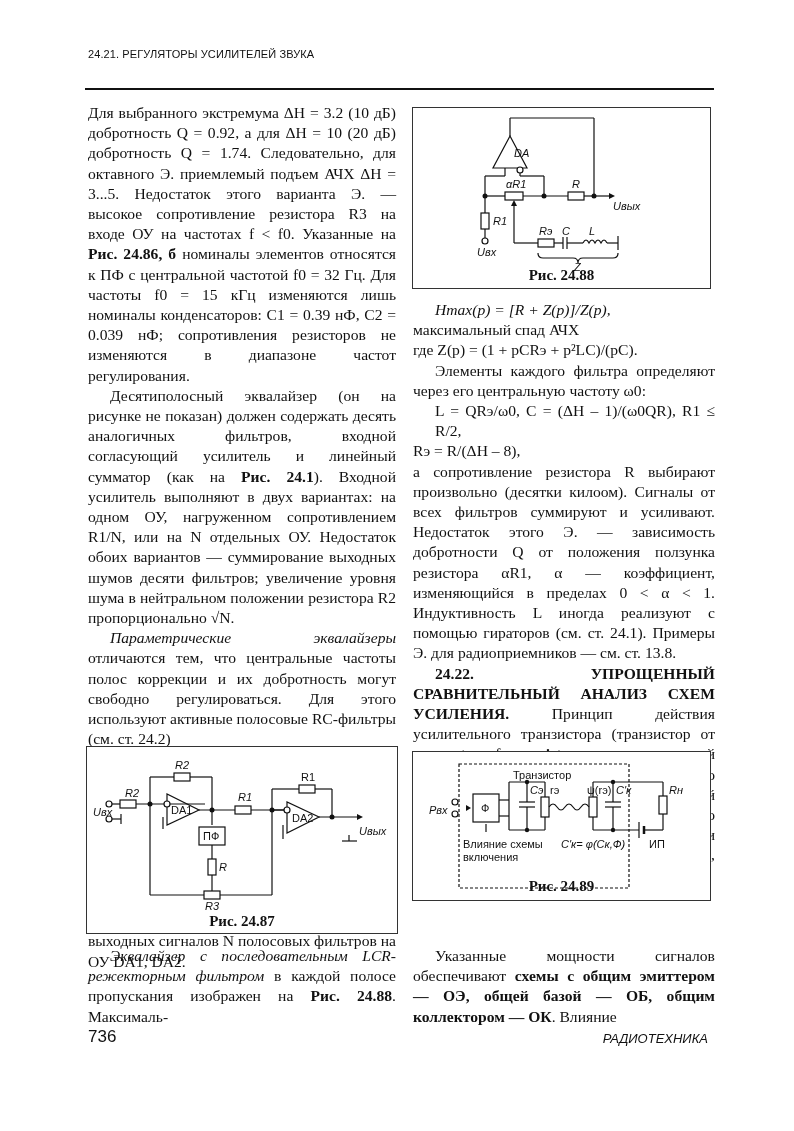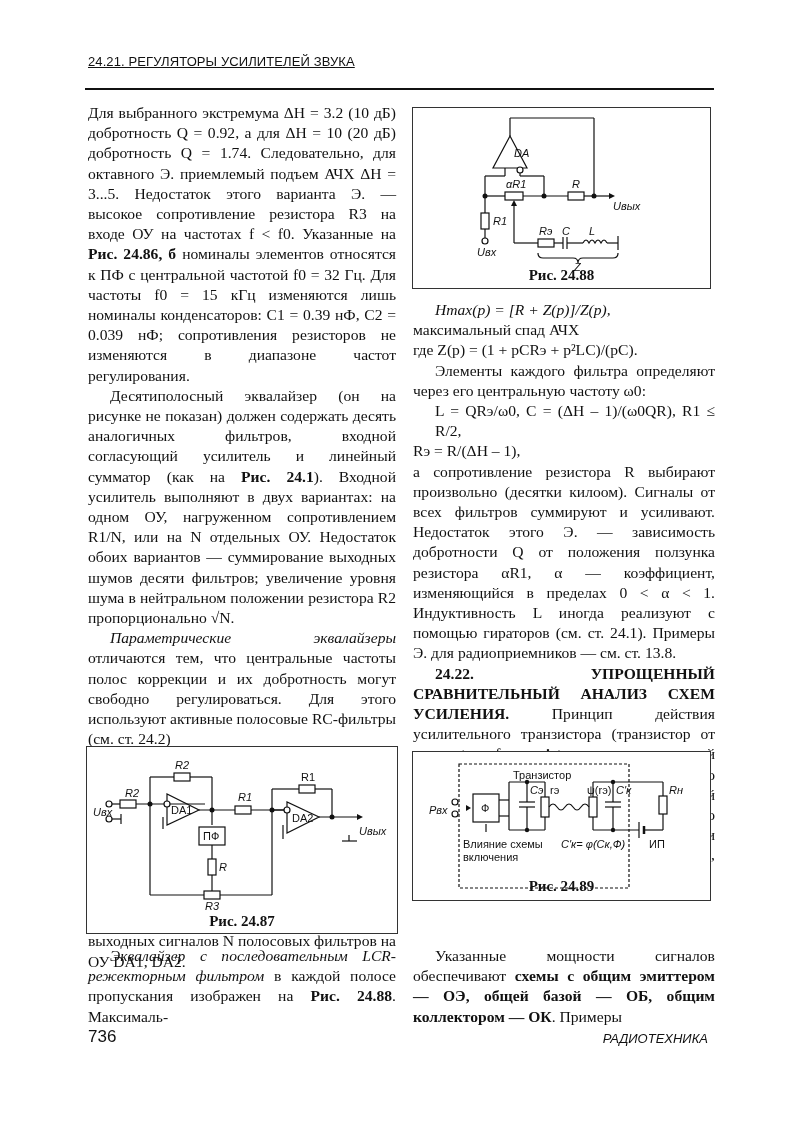--- a/index.html
+++ b/index.html
@@ -1,17 +1,17 @@
 <!DOCTYPE html>
 <html><head>
 <meta charset="utf-8">
 <style>
   html, body { margin: 0; padding: 0; background: #ffffff; }
   body { width: 794px; height: 1131px; position: relative; overflow: hidden; color: #111; }
-  .header { position: absolute; left: 88px; top: 54px; width: 624px; font-family: "Liberation Sans", sans-serif; font-size: 13px; letter-spacing: 0.1px; text-decoration: underline; }
+  .header { position: absolute; left: 88px; top: 48px; width: 624px; font-family: "Liberation Sans", sans-serif; font-size: 11px; letter-spacing: 0.1px; }
   .header-rule { position: absolute; left: 85px; top: 88px; width: 629px; height: 2px; background: #111; }
   .col { position: absolute; font-family: "Liberation Serif", serif; font-size: 15.6px; line-height: 20.2px; text-align: justify; }
   .col p { margin: 0; }
   .col .ind { text-indent: 22px; }
   .left { left: 88px; top: 103px; width: 308px; }
   .right { left: 413px; width: 302px; }
   .b { font-weight: bold; }
   .i { font-style: italic; }
   .formula { padding-left: 22px; }
   .figure { position: absolute; border: 1px solid #333; background: #fff; }
@@ -165,21 +165,21 @@
   </svg>
   <div class="fig-caption" style="top:159px;">Рис. 24.88</div>
 </div>
 
 <div class="col right" style="top:300px;">
   <p class="formula i">Hmax(p) = [R + Z(p)]/Z(p),</p>
   <p>максимальный спад АЧХ</p>
   <p>где Z(p) = (1 + pCRэ + p²LC)/(pC).</p>
   <p class="ind">Элементы каждого фильтра определяют через его центральную частоту ω0:</p>
   <p class="formula">L = QRэ/ω0,  C = (ΔH – 1)/(ω0QR),  R1 ≤ R/2,</p>
-  <p>Rэ = R/(ΔH – 1),</p>
+  <p>Rэ = R/(ΔH – 8),</p>
   <p>а сопротивление резистора R выбирают произвольно (десятки килоом). Сигналы от всех фильтров суммируют и усиливают. Недостаток этого Э. — зависимость добротности Q от положения ползунка резистора αR1, α — коэффициент, изменяющийся в пределах 0 &lt; α  &lt; 1. Индуктивность L иногда реализуют с помощью гираторов (см. ст. 24.1). Примеры Э. для радиоприемников — см. ст. 13.8.</p>
   <p class="ind"><span class="b">24.22. УПРОЩЕННЫЙ СРАВНИТЕЛЬНЫЙ АНАЛИЗ СХЕМ УСИЛЕНИЯ.</span><span> Принцип действия усилительного транзистора (транзистор от англ. </span><span class="b">trans</span><span>fer </span><span>res</span><span class="b">istor</span><span> — передаточный резистор) состоит в изменении мгновенного уровня мощности, потребляемой нагрузкой от ИП, в результате изменения мгновенного значения тока эмиттирующего и «собирающего» электродов (</span><span class="b">Рис. 24.89</span><span>), управляемого входным сигналом.</span></p>
 </div>
 
 <div class="figure fig" style="left:412px; top:751px; width:297px; height:148px;">
   <svg width="297" height="148">
     <g stroke="#111" stroke-width="1.2" fill="none">
       <rect x="46" y="12" width="170" height="124" stroke-dasharray="3,2"></rect>
       <circle cx="42" cy="50" r="3"></circle>
         <circle cx="42" cy="62" r="3"></circle>
@@ -234,17 +234,17 @@
     <text class="svgtxt" x="50" y="109">включения</text>
     <text class="svgit" x="148" y="96">C'к= φ(Cк,Ф)</text>
   </svg>
   <div class="fig-caption" style="top:126px;">Рис. 24.89</div>
 </div>
 
 <div class="col bottom-left">
   <p class="ind"><span class="i">Эквалайзер с последовательным LCR-режекторным фильтром</span><span> в каждой полосе пропускания изображен на </span><span class="b">Рис. 24.88</span><span>. Максималь-</span></p>
 </div>
 <div class="col bottom-right">
-  <p class="ind"><span>Указанные мощности сигналов обеспечивают </span><span class="b">схемы с общим эмиттером — ОЭ, общей базой — ОБ, общим коллектором — ОК</span><span>. Примеры</span></p>
+  <p class="ind"><span>Указанные мощности сигналов обеспечивают </span><span class="b">схемы с общим эмиттером — ОЭ, общей базой — ОБ, общим коллектором — ОК</span><span>. Влияние</span></p>
 </div>
 
 <div class="footer-page">736</div>
 <div class="footer-title">РАДИОТЕХНИКА</div>
 
 </body></html>

